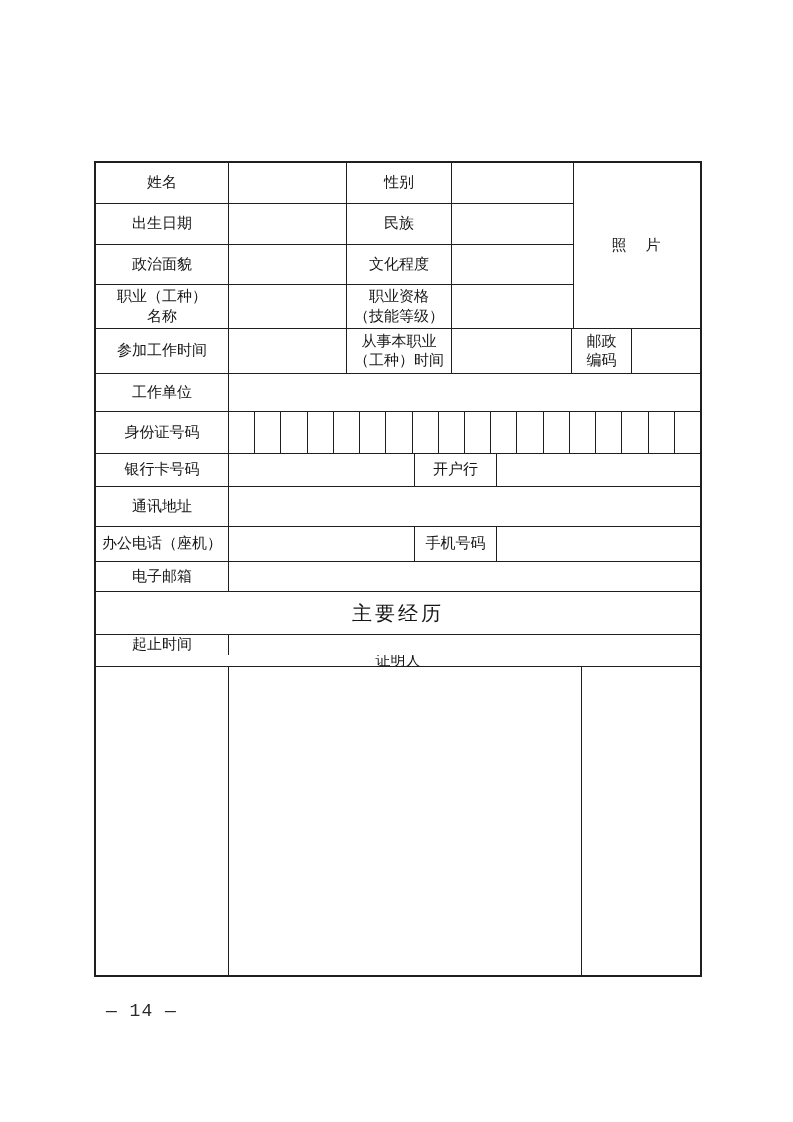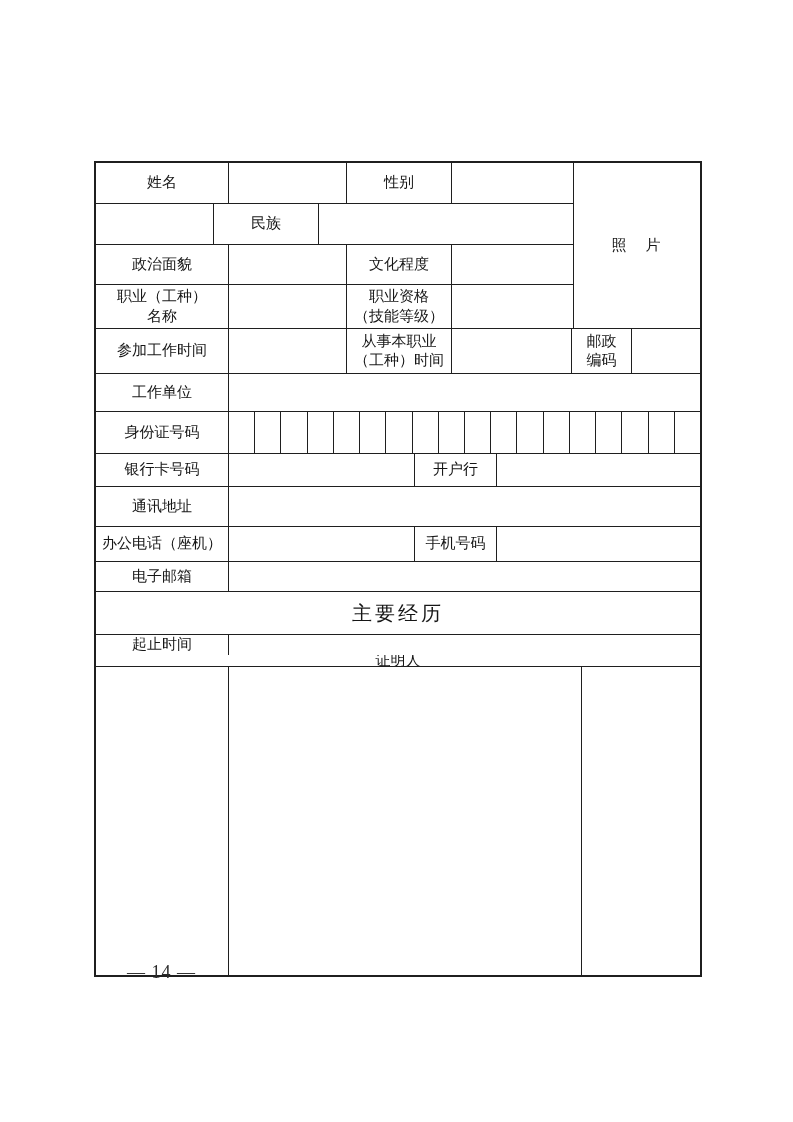--- a/index.html
+++ b/index.html
@@ -49,39 +49,40 @@
   }
   .idgrid{flex:1;display:flex;}
   .idgrid > div{flex:1;border-right:1.5px solid var(--line);}
   .idgrid > div:last-child{border-right:none;}
   .section-title-row{
     display:flex;align-items:center;justify-content:center;
     font-size:20px;letter-spacing:3px;
   }
   .hdr{font-size:15px;flex-direction:column;}
   .pagenum{
-    position:absolute;left:106px;top:962px;
-    font-family:Liberation Serif, serif;
-    font-size:18px;color:#2a2a2a;letter-spacing:1px;margin-left:21px;
+    position:absolute;left:106px;top:1001px;
+    font-family:Liberation Mono, monospace;
+    font-size:18px;color:#2a2a2a;letter-spacing:1px;
   }
 </style>
 </head>
 <body>
 
 <div class="form-table">
 
   <div class="toprow bb">
     <div class="topleft">
       <div class="row bb" style="height:41px;">
         <div class="cell w133">姓名</div>
         <div class="cell w118"></div>
         <div class="cell w105">性别</div>
         <div class="cell grow"></div>
       </div>
       <div class="row bb" style="height:41px;">
+        <div class="cell w133">出生日期</div>
         <div class="cell w118"></div>
         <div class="cell w105">民族</div>
         <div class="cell grow"></div>
       </div>
       <div class="row bb" style="height:40px;">
         <div class="cell w133">政治面貌</div>
         <div class="cell w118"></div>
         <div class="cell w105">文化程度</div>
         <div class="cell grow"></div>
       </div>

